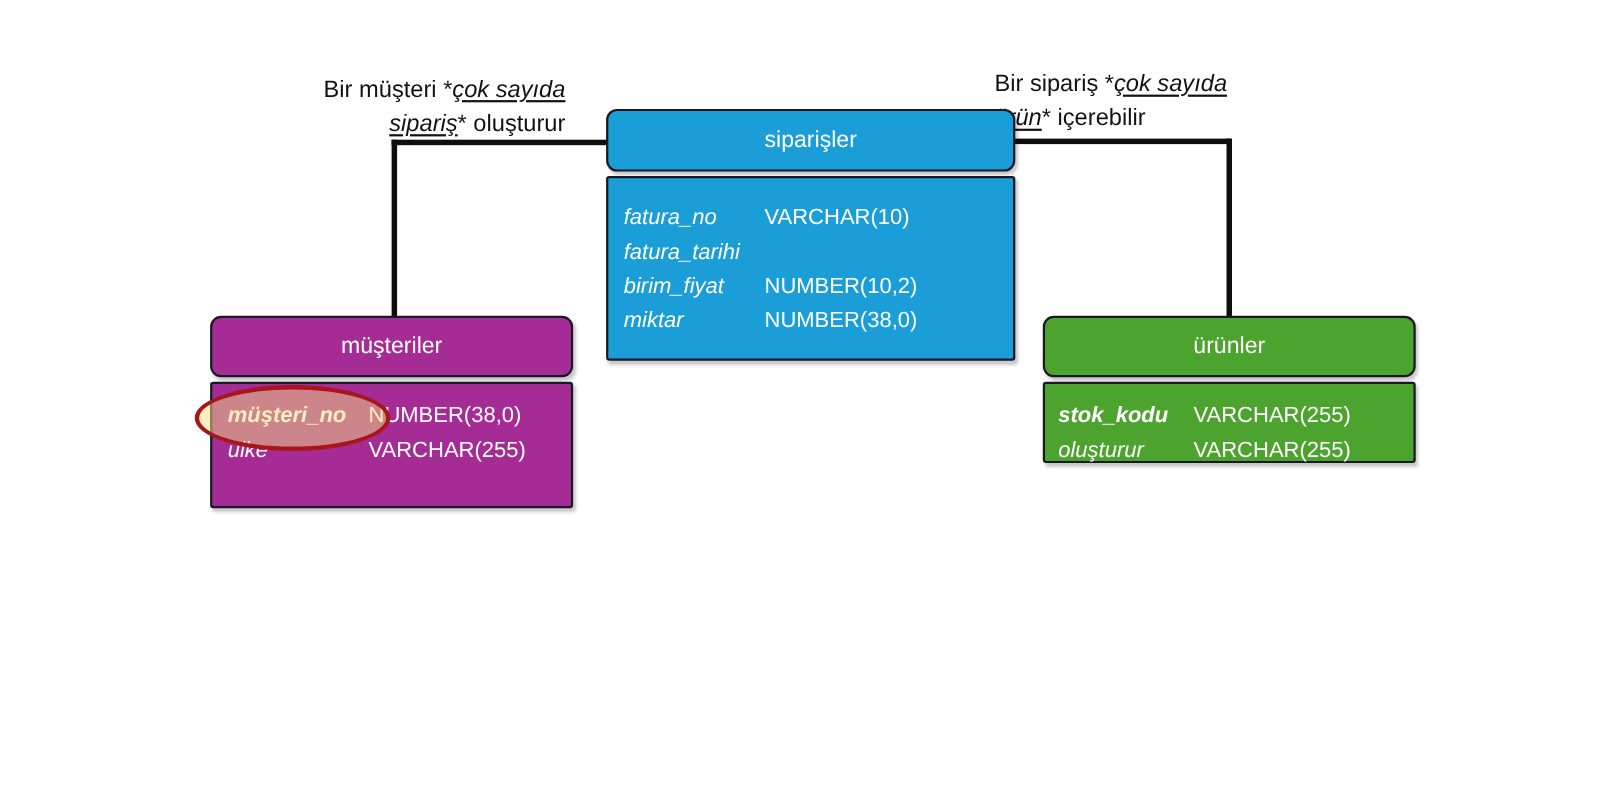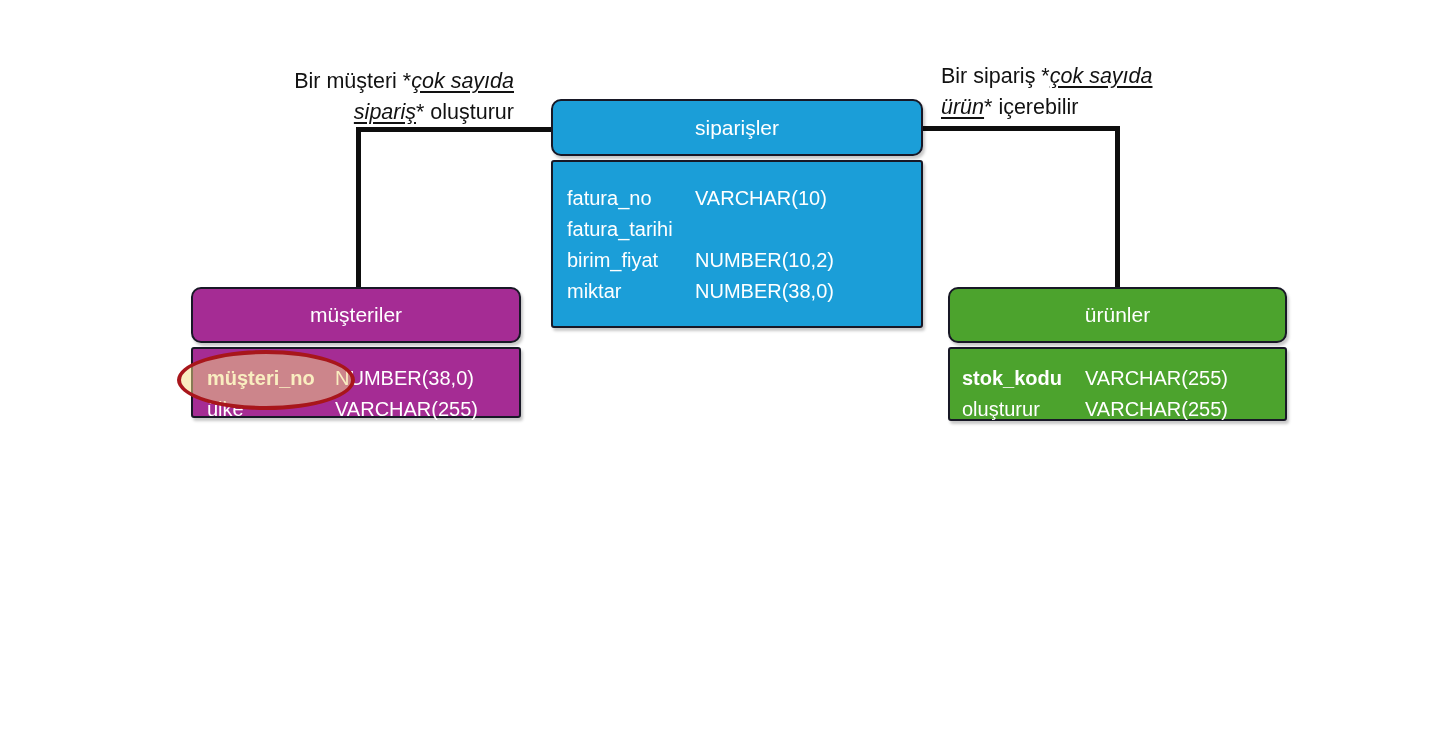--- a/index.html
+++ b/index.html
@@ -5,47 +5,47 @@
   html, body { margin:0; padding:0; background:#ffffff; }
   .canvas {
     position:relative; width:1456px; height:736px; background:#ffffff;
     font-family:"Liberation Sans", sans-serif; overflow:hidden;
   }
   .connector { position:absolute; background:#0e0e0e; z-index:0; }
 
   
   .ann { position:absolute; font-size:21.5px; line-height:31px; color:#121212; z-index:1; white-space:nowrap; }
   .ann-left  { top:66px; right:942px; text-align:right; }
-  .ann-right { top:61px; left:941px; text-align:left; }
+  .ann-right { top:61px; left:904px; text-align:left; }
   .em { font-style:italic; text-decoration:underline; text-underline-offset:3px; }
 
   
   .table { position:absolute; z-index:2; }
   .thead {
     box-sizing:border-box; border:2px solid #181826; border-radius:10px;
     color:#ffffff; text-align:center; font-size:21px;
     box-shadow:2px 3px 3px rgba(0,0,0,0.22);
   }
   .tbody {
     box-sizing:border-box; border:2px solid #181826; border-radius:3px;
     margin-top:4px; color:#ffffff; font-size:20px;
     box-shadow:2px 3px 3px rgba(0,0,0,0.22);
   }
   .row { display:flex; line-height:31px; padding-left:14px; }
-  .fname { flex:none; }
+  .fname { flex:none;font-style:italic; }
   .bold { font-weight:bold; }
 
   .t-siparisler { left:551px; top:99px;  width:372px; }
   .t-siparisler .thead { height:57px; line-height:53px; }
   .t-siparisler .tbody { height:168px; padding-top:21px; }
   .t-siparisler .fname { width:128px; }
 
   .t-musteriler { left:191px; top:287px; width:330px; }
   .t-musteriler .thead { height:56px; line-height:52px; }
-  .t-musteriler .tbody { height:71px; padding-top:14px; }
+  .t-musteriler .tbody { height:115px; padding-top:14px; }
   .t-musteriler .fname { width:128px; }
 
   .t-urunler { left:948px; top:287px; width:339px; }
   .t-urunler .thead { height:56px; line-height:52px; }
   .t-urunler .tbody { height:74px; padding-top:14px; }
   .t-urunler .fname { width:123px; }
   .t-urunler .row { padding-left:12px; }
 
   
   .highlight-ellipse {

